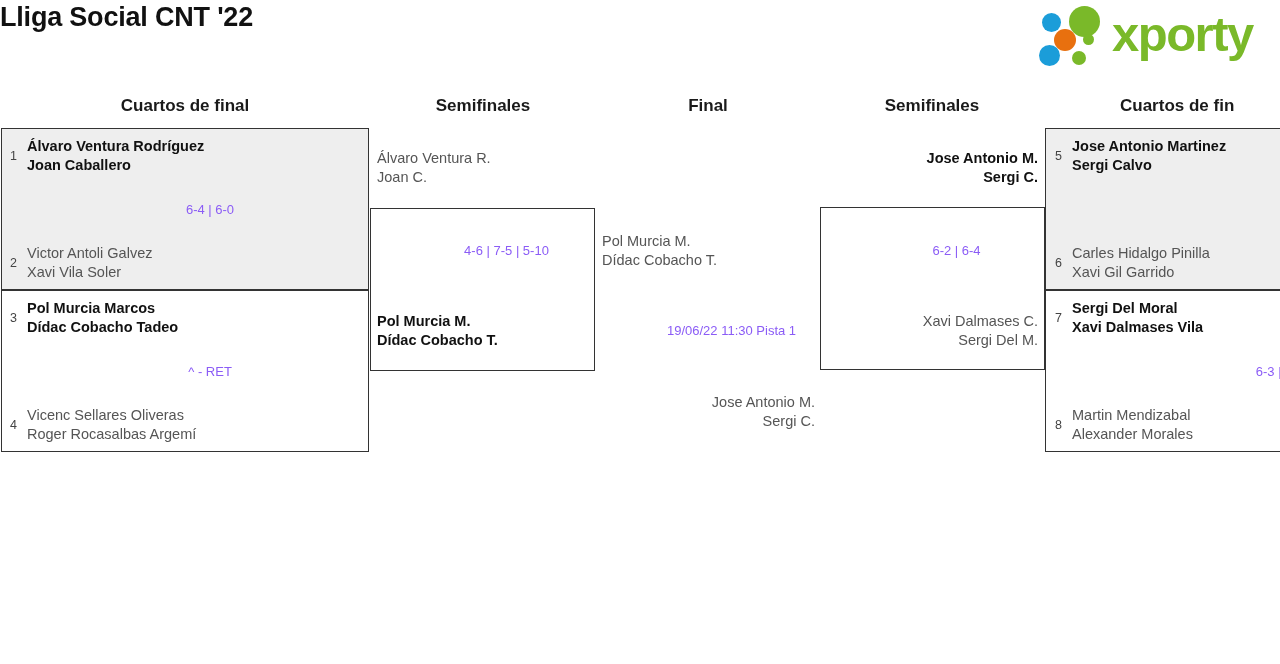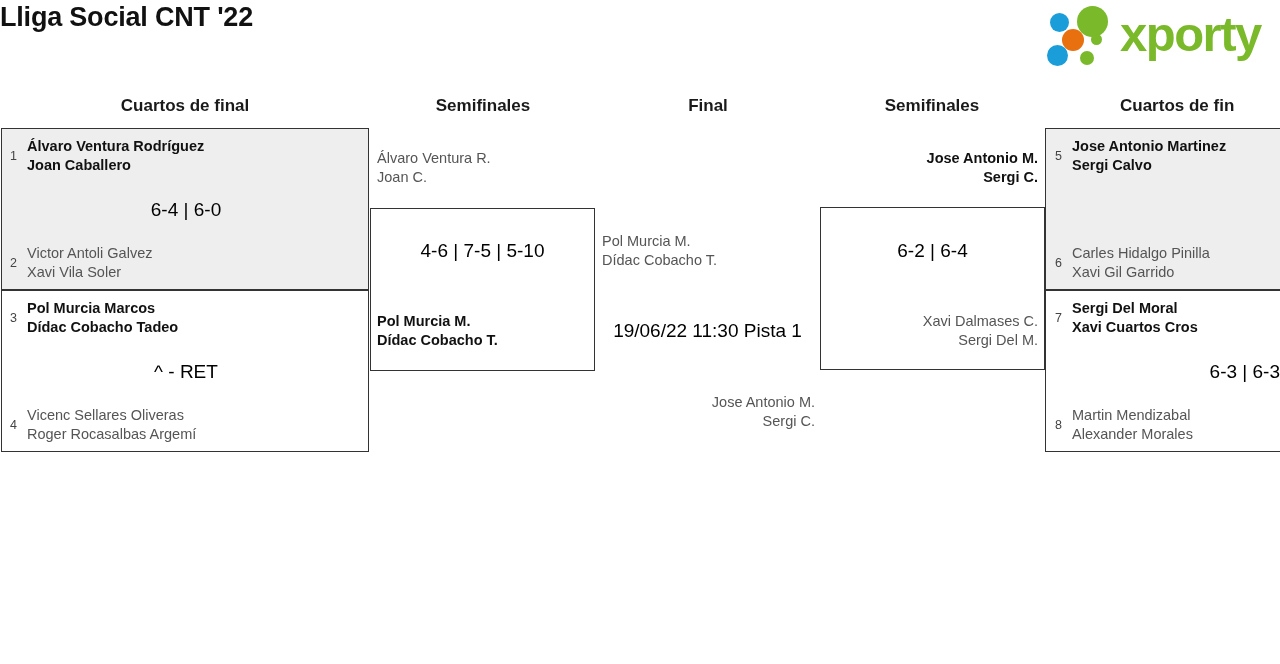--- a/index.html
+++ b/index.html
@@ -28,21 +28,21 @@
     font-size: 27px;
     font-weight: 700;
     color: #111111;
     line-height: 31px;
     letter-spacing: -0.2px;
     white-space: nowrap;
   }
 
   .logo {
     position: absolute;
-    right: 6px;
+    right: 14px;
     top: 4px;
     width: 230px;
     height: 62px;
   }
   .logo-dots { position: absolute; left: 0; top: 0; width: 78px; height: 62px; }
   .dot { position: absolute; border-radius: 50%; }
   .logo-word {
     position: absolute;
     left: 76px;
     top: 1px;
@@ -88,24 +88,25 @@
   .seed {
     position: absolute;
     font-size: 12.5px;
     color: #444444;
     font-weight: 400;
     line-height: 14px;
   }
 
   .score {
     position: absolute;
-    font-size: 19px;
-    color: #000000;
+    font-size: 13px;
+    color: #8b5cf6;
     white-space: nowrap;
     line-height: 17px;
+    margin-left: 24px;
   }
   .score-center { text-align: center; }
   .score-right  { text-align: right; }
 </style>
 </head>
 <body>
 
 <div id="root">
 
   <div class="title-block">
@@ -208,21 +209,21 @@
     <div class="party align-left loser" style="left:26px; top:115px;">
       <span class="ln">Carles Hidalgo Pinilla</span>
       <span class="ln">Xavi Gil Garrido</span>
     </div>
   </div>
 
   <div class="match-box bg-white" style="left:1045px; top:290px; width:250px; height:162px;">
     <div class="seed" style="left:9px; top:20px;">7</div>
     <div class="party align-left winner" style="left:26px; top:8px;">
       <span class="ln">Sergi Del Moral</span>
-      <span class="ln">Xavi Cuartos Cros</span>
+      <span class="ln">Xavi Dalmases Vila</span>
     </div>
     <div class="score score-right" style="left:0px; top:72px; width:234px;">6-3 | 6-3</div>
     <div class="seed" style="left:9px; top:127px;">8</div>
     <div class="party align-left loser" style="left:26px; top:115px;">
       <span class="ln">Martin Mendizabal</span>
       <span class="ln">Alexander Morales</span>
     </div>
   </div>
 
 </div>

